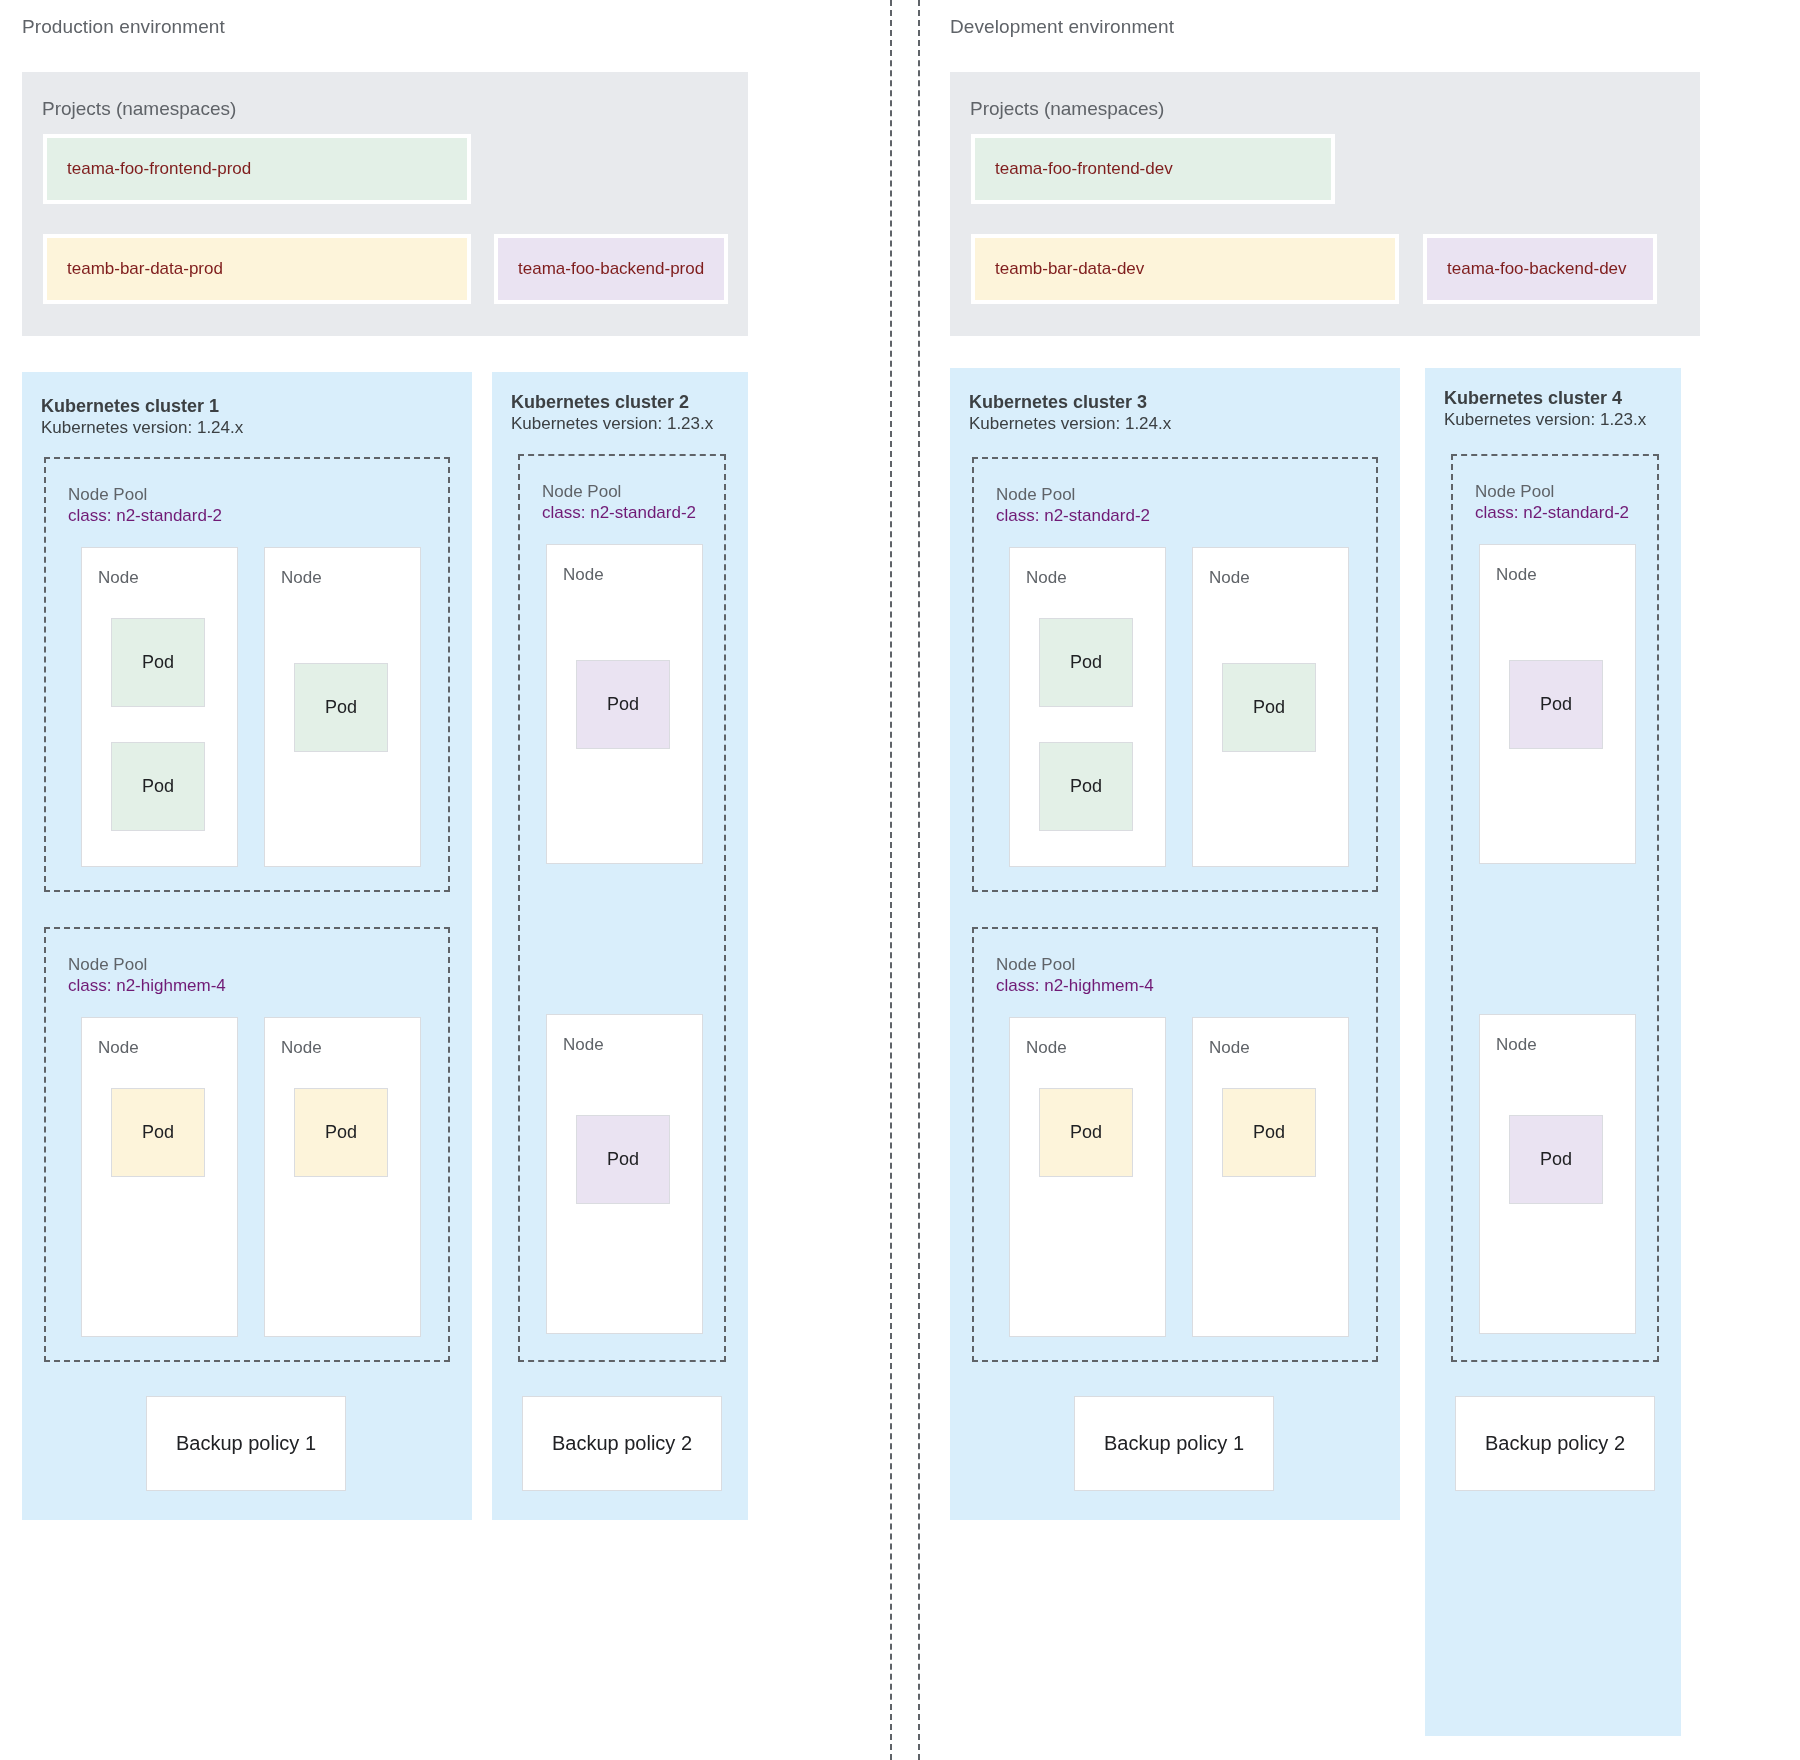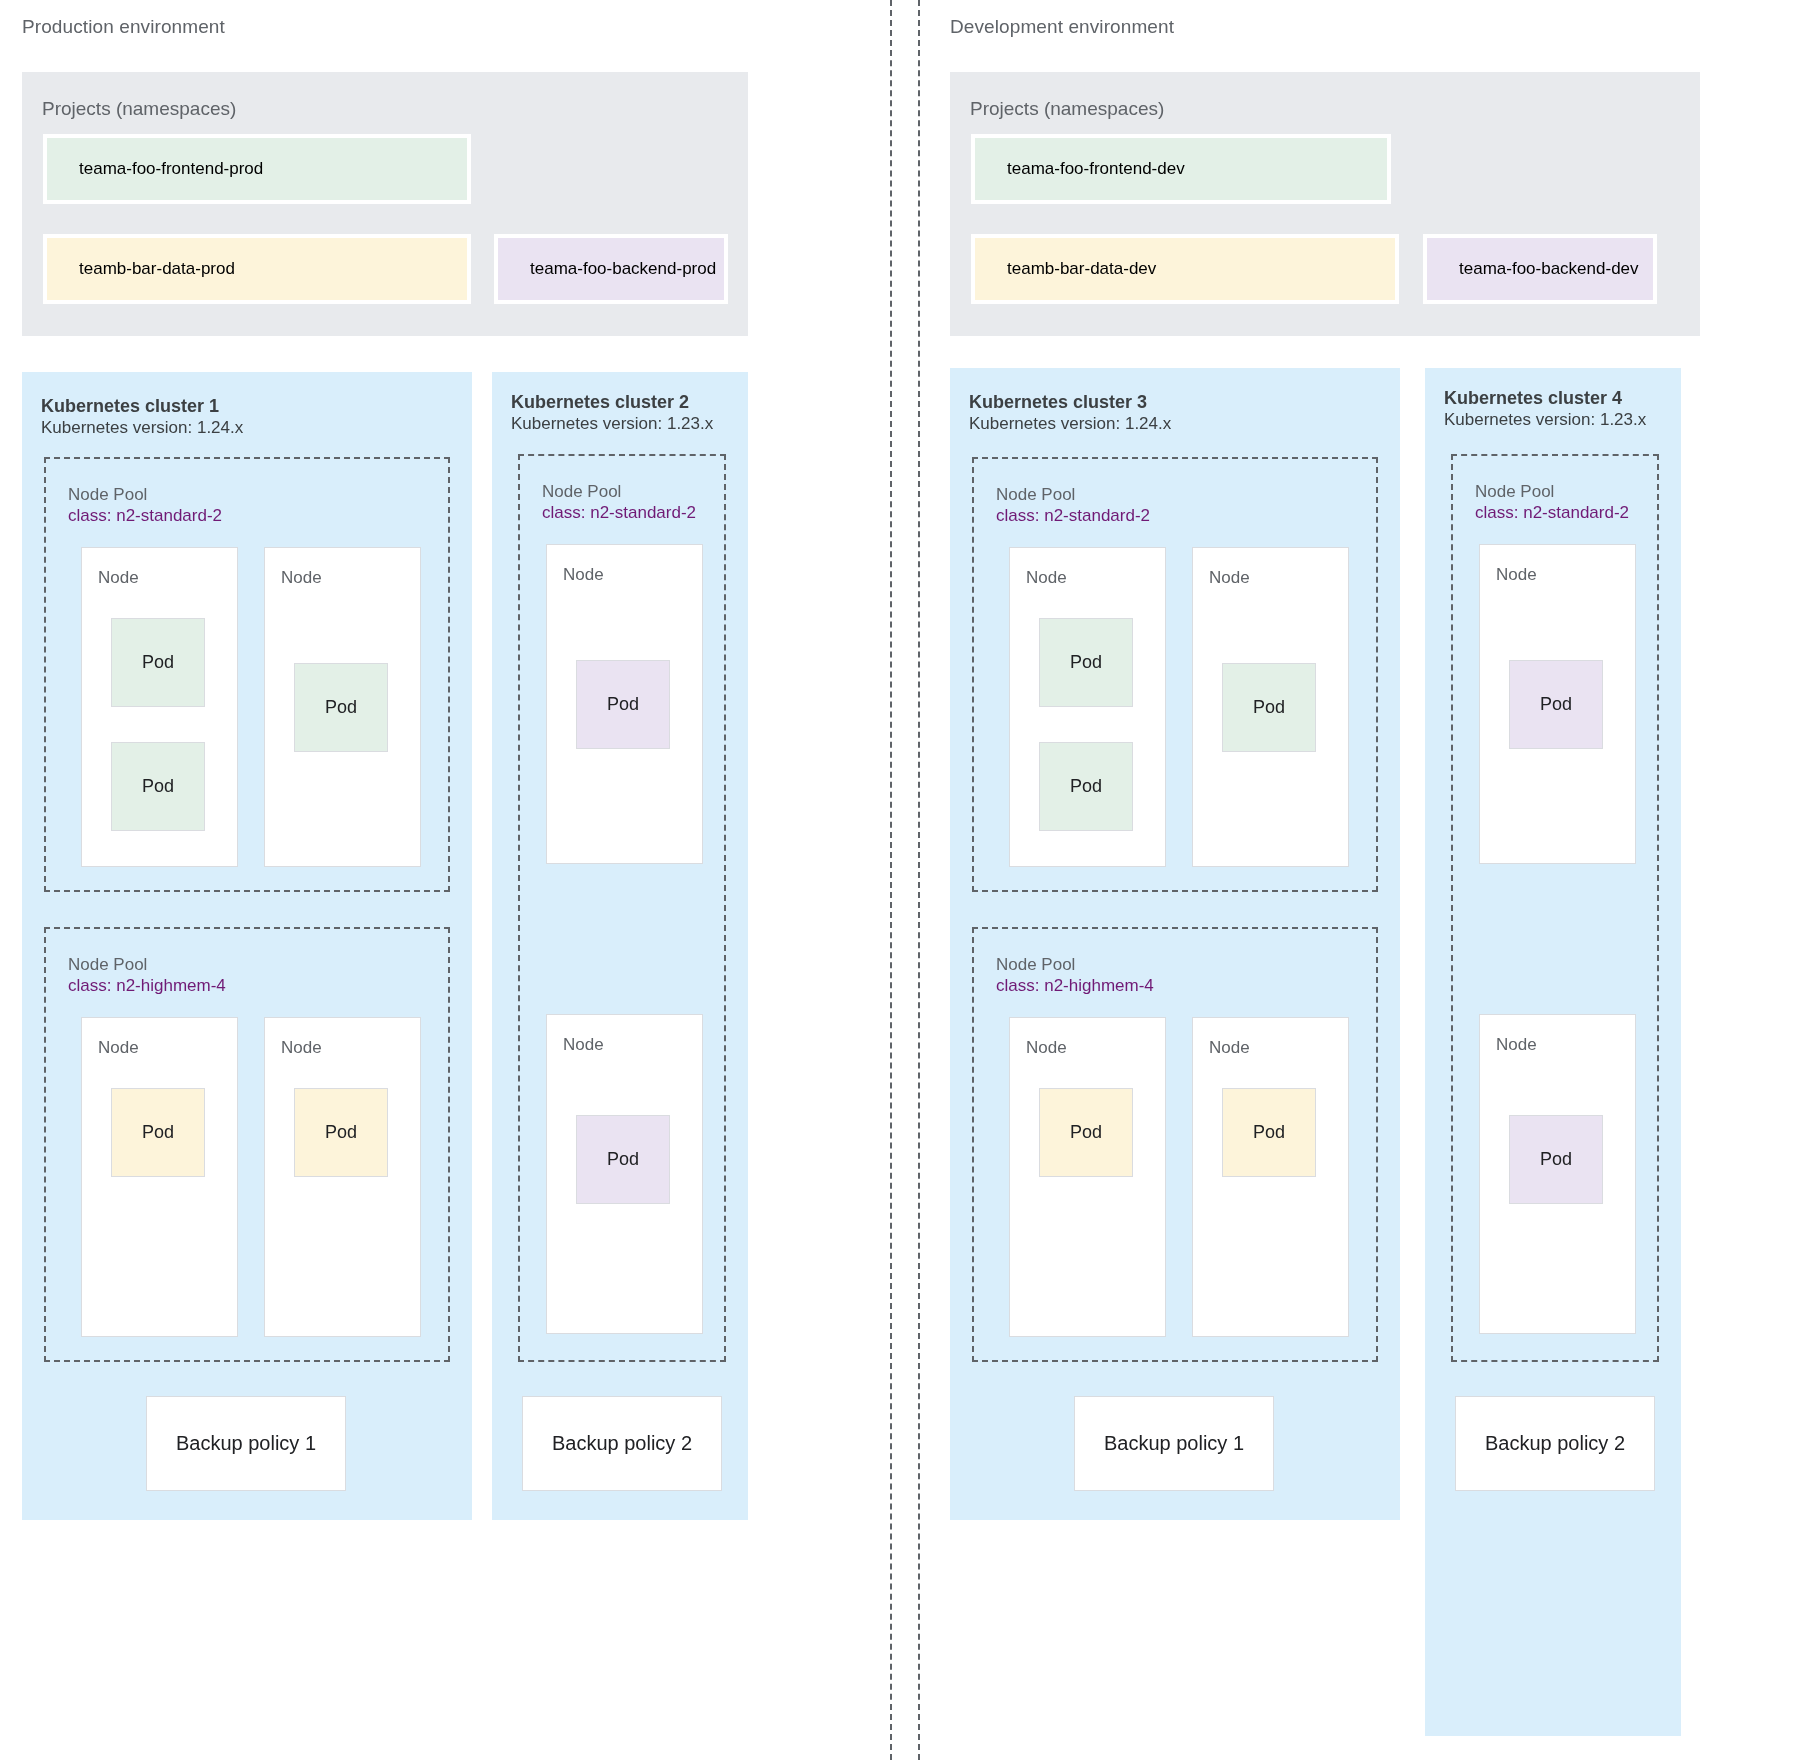--- a/index.html
+++ b/index.html
@@ -67,35 +67,35 @@
     white-space: nowrap;
   }
 
   .ns-box {
     position: absolute;
     border: 4px solid #ffffff;
     display: flex;
     align-items: center;
   }
   .ns-label {
-    padding-left: 32px;
-    font-size: 17px;
-    color: #000000;
+    padding-left: 20px;
+    font-size: 17px;
+    color: #7f1d1d;
     white-space: nowrap;
   }
   .ns-green  { background: #e3f0e7; }
   .ns-yellow { background: #fdf4da; }
   .ns-purple { background: #eae3f2; }
 
   
   .env-prod .ns-frontend { left: 21px;  top: 62px;  width: 428px; height: 70px; }
   .env-prod .ns-data     { left: 21px;  top: 162px; width: 428px; height: 70px; }
   .env-prod .ns-backend  { left: 472px; top: 162px; width: 234px; height: 70px; }
   
-  .env-dev .ns-frontend  { left: 21px;  top: 62px;  width: 420px; height: 70px; text-align: right; }
+  .env-dev .ns-frontend  { left: 21px;  top: 62px;  width: 364px; height: 70px; text-align: right; }
   .env-dev .ns-data      { left: 21px;  top: 162px; width: 428px; height: 70px; }
   .env-dev .ns-backend   { left: 473px; top: 162px; width: 234px; height: 70px; }
 
   
   .cluster {
     position: absolute;
     background: #d9eefb;
   }
   .cluster-title {
     position: absolute;

